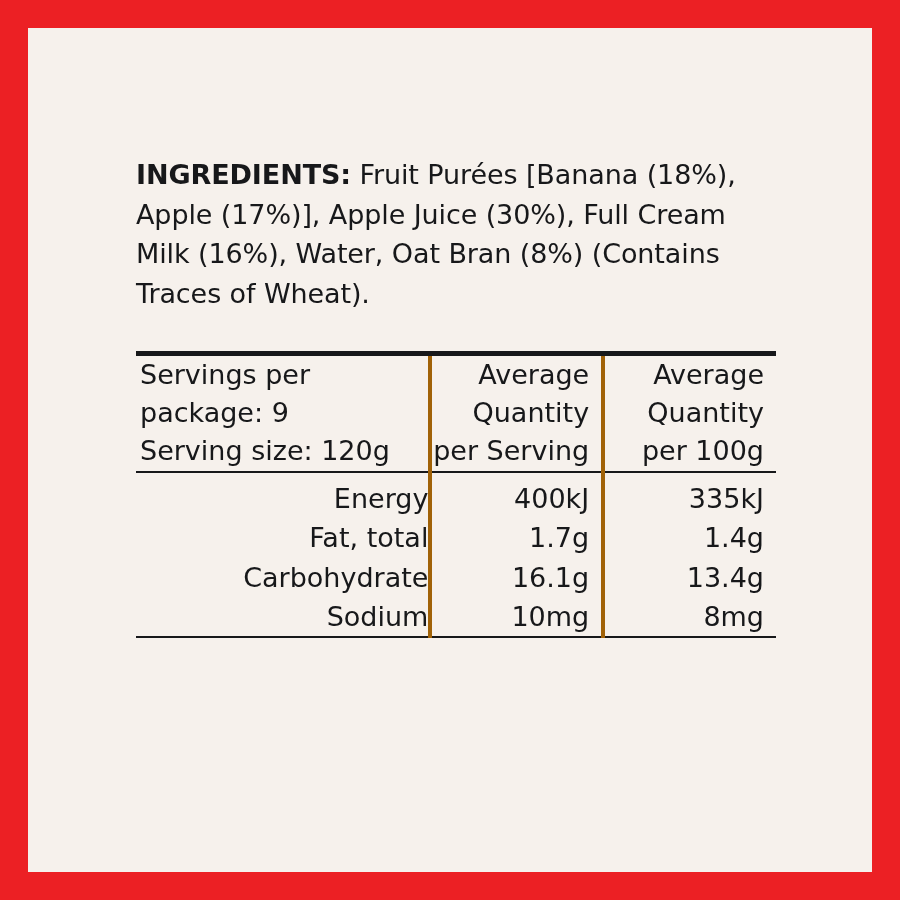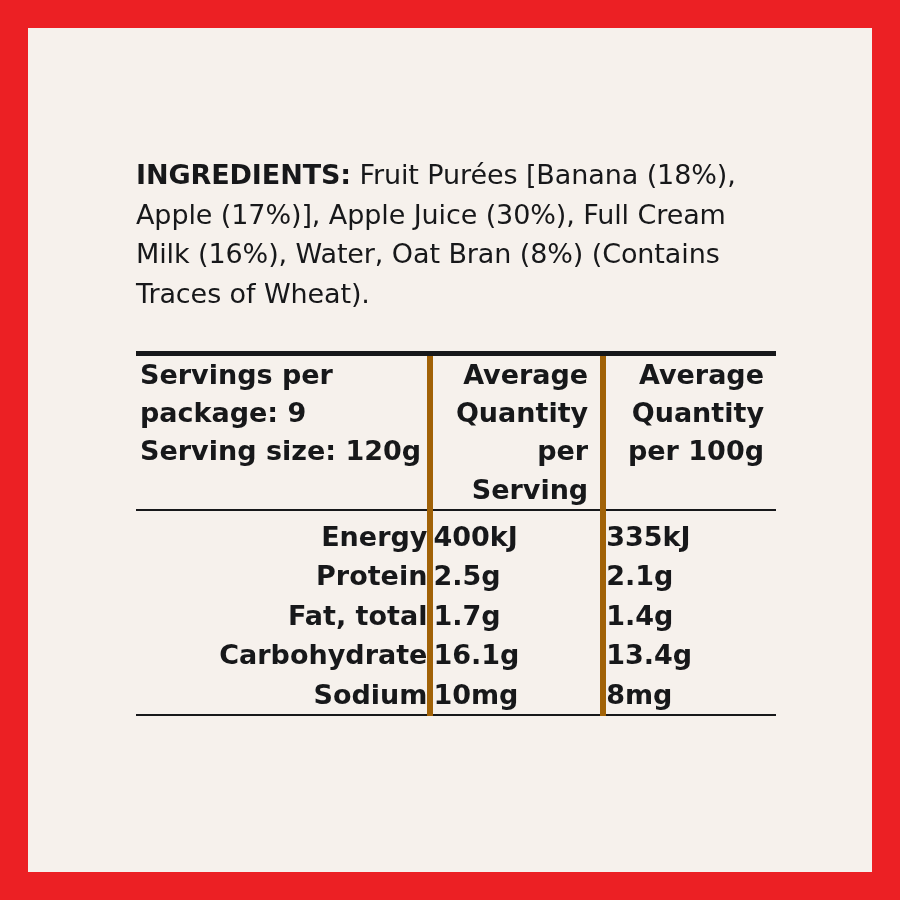--- a/index.html
+++ b/index.html
@@ -77,57 +77,58 @@
     color: #17181a;
     table-layout: fixed;
   }
   table.nutrition col.c1 { width: 46%; }
   table.nutrition col.c2 { width: 27%; }
   table.nutrition col.c3 { width: 27%; }
 
   table.nutrition td, table.nutrition th {
     padding: 0;
     vertical-align: top;
-    font-weight: 700;
+    font-weight: 400;
   }
 
   .head-row td {
     padding-top: 6px;
     padding-bottom: 10px;
     line-height: 1.42;
   }
   .head-left {
     text-align: left;
     padding-left: 4px !important;
     padding-right: 10px;
   }
   .head-center {
     text-align: right;
     padding-right: 12px !important;
     padding-left: 10px;
   }
   .vline {
-    border-left: 6px solid #a16207;
+    border-left: 4px solid #a16207;
   }
   .row-line td {
     border-top: 2px solid #17181a;
   }
   .data-row td {
     line-height: 1.46;
     padding-top: 1px;
     padding-bottom: 1px;
   }
   .nut-name {
     text-align: right;
     padding-left: 4px !important;
   }
   .nut-name.indent {
     padding-left: 36px !important;
   }
   .nut-val {
+    text-align: right;
     padding-right: 12px !important;
   }
   .bottom-rule td {
     border-top: 2px solid #17181a;
     height: 0;
     line-height: 0;
     font-size: 0;
   }
   .spacer-row td {
     height: 6px;
@@ -181,25 +182,20 @@
             <td class="vline"></td>
             <td class="vline"></td>
           </tr>
 
           <tr class="data-row">
             <td class="nut-name">Energy</td>
             <td class="nut-val vline">400kJ</td>
             <td class="nut-val vline">335kJ</td>
           </tr>
           <tr class="data-row">
-            <td class="nut-name">Protein</td>
-            <td class="nut-val vline">2.5g</td>
-            <td class="nut-val vline">2.1g</td>
-          </tr>
-          <tr class="data-row">
             <td class="nut-name">Fat, total</td>
             <td class="nut-val vline">1.7g</td>
             <td class="nut-val vline">1.4g</td>
           </tr>
           <tr class="data-row">
             <td class="nut-name">Carbohydrate</td>
             <td class="nut-val vline">16.1g</td>
             <td class="nut-val vline">13.4g</td>
           </tr>
           <tr class="data-row">

